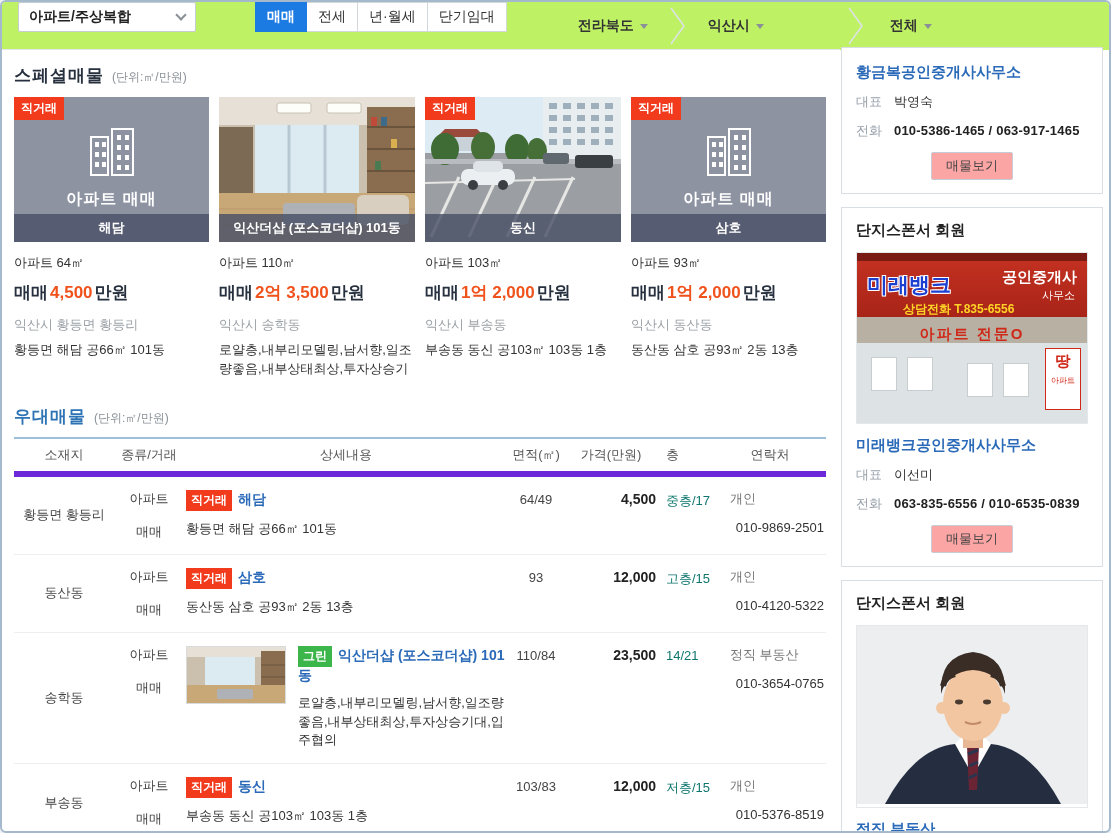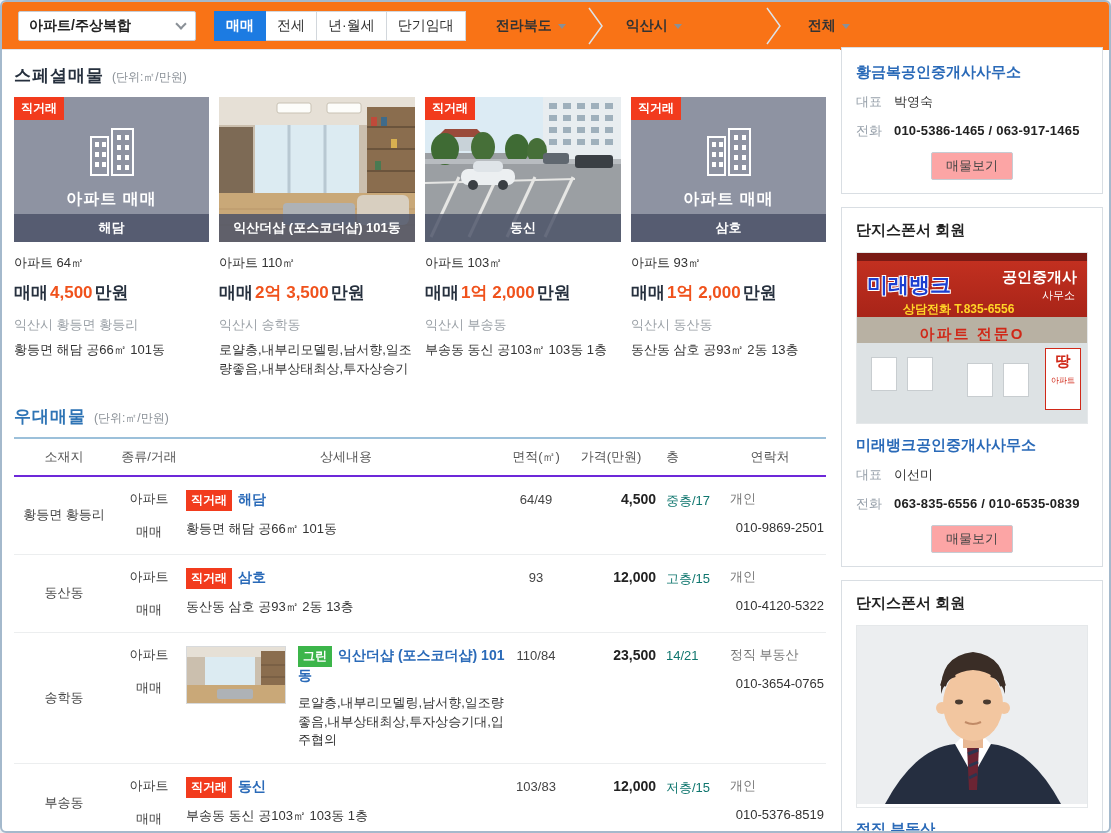--- a/index.html
+++ b/index.html
@@ -2,21 +2,21 @@
 <html><head>
 <meta charset="utf-8">
 <style>
   * { margin:0; padding:0; box-sizing:border-box; }
   body { background:#eef1f4; font-family:"Liberation Sans", sans-serif; }
   .page{
     width:1111px;height:833px;background:#fff;border:2px solid #a4b9cc;border-radius:6px;
     position:relative;overflow:hidden;color:#333;font-size:13px;
   }
   
-  .topbar{height:48px;display:flex;align-items:center;padding-left:16px;position:relative;background:#f97316;}
+  .topbar{height:48px;display:flex;padding-left:16px;position:relative;background:#bef264;gap:41px;}
   .topbar::after{content:"";position:absolute;left:0;bottom:0;width:838px;height:1px;background:#e2e5e9;}
   .prop-select{width:178px;height:30px;border:1px solid #c6ccd3;border-radius:2px;display:flex;align-items:center;
     justify-content:space-between;padding:0 10px;font-size:14px;font-weight:bold;color:#222;background:#fff;cursor:pointer;}
   .chev{width:8px;height:8px;border-right:2px solid #8a9097;border-bottom:2px solid #8a9097;transform:rotate(45deg);margin-top:-4px;}
   .tabs{display:flex;margin-left:18px;}
   .tab{height:30px;display:flex;align-items:center;padding:0 11px;border:1px solid #d2d7dc;border-left:none;
     font-size:14px;color:#333;background:#fff;cursor:pointer;}
   .tab:first-child{border-left:1px solid #d2d7dc;}
   .tab.active{background:#1c7be2;border-color:#1c7be2;color:#fff;font-weight:bold;}
   .crumbs{display:flex;align-items:center;margin-left:30px;}
@@ -41,21 +41,21 @@
   .overlay-title{position:absolute;left:0;right:0;top:92px;text-align:center;color:#fff;font-size:16px;font-weight:bold;letter-spacing:1px;}
   .name-band{position:absolute;left:0;right:0;bottom:0;height:28px;background:rgba(73,80,102,0.82);color:#fff;
     display:flex;align-items:center;justify-content:center;font-size:13px;font-weight:bold;}
   .card-spec{margin-top:12px;font-size:13px;color:#333;}
   .price-line{margin-top:9px;font-size:17px;font-weight:bold;color:#26303e;}
   .price-value{color:#f0521c;margin:0 2px;}
   .card-loc{margin-top:12px;font-size:13px;color:#9aa0a6;}
   .card-desc{margin-top:7px;font-size:13px;color:#333;line-height:1.45;max-height:38px;overflow:hidden;}
   
   .blue-rule{height:2px;background:#9cc0da;margin-top:9px;}
-  .tbl-head{display:flex;align-items:center;height:38px;border-bottom:2px solid #6d28d9;font-size:13px;color:#555;}
+  .tbl-head{display:flex;align-items:center;height:38px;border-bottom:6px solid #6d28d9;font-size:13px;color:#555;}
   .c-loc{width:100px;text-align:center;}
   .c-type{width:70px;text-align:center;}
   .c-detail{flex:1;padding-left:2px;}
   .tbl-head .c-detail{text-align:center;}
   .c-area{width:60px;text-align:center;}
   .c-price{width:90px;text-align:right;}
   .c-floor{width:58px;padding-left:10px;}
   .c-contact{width:112px;text-align:center;}
   .row{display:flex;border-bottom:1px solid #eceeef;padding:13px 0;}
   .row .c-loc{align-self:center;color:#444;}

